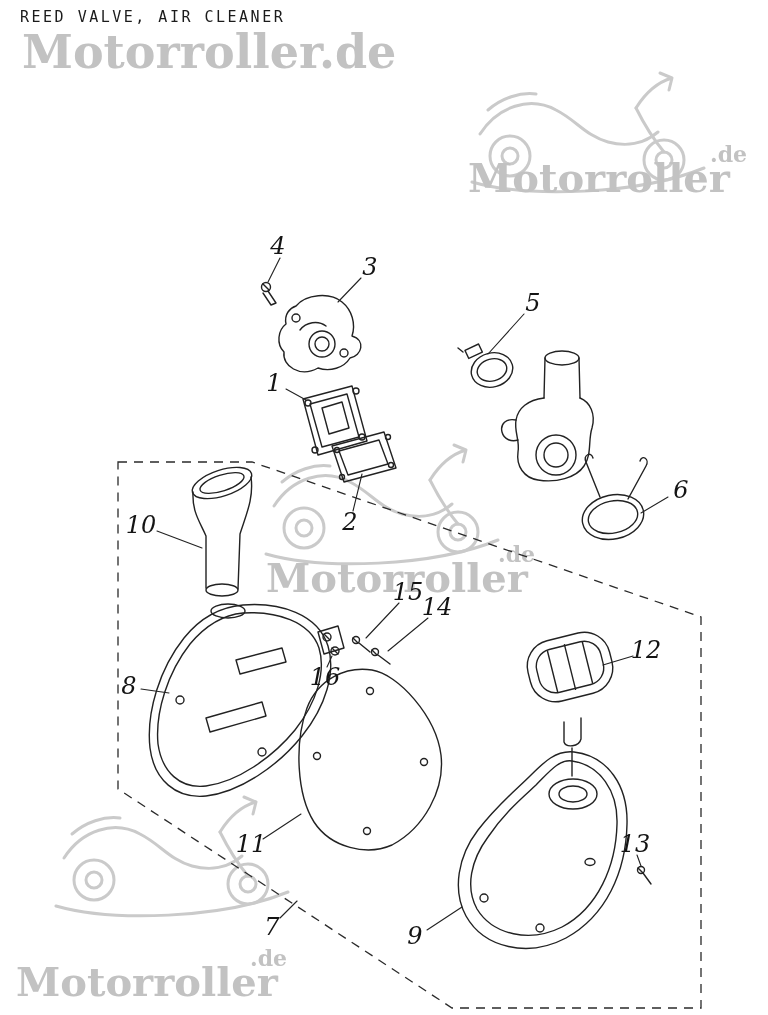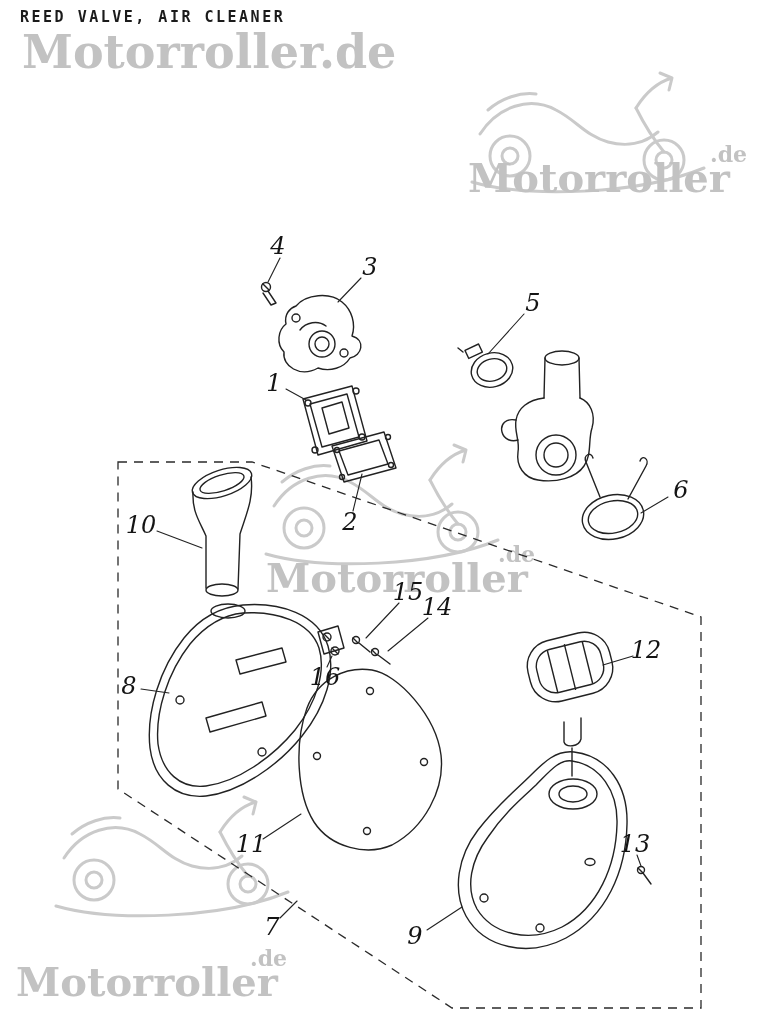--- a/index.html
+++ b/index.html
@@ -1,19 +1,19 @@
 <!DOCTYPE html>
 <html><head>
 <meta charset="utf-8">
 <style>
   html,body{margin:0;padding:0;background:#fff;}
   .page{position:relative;width:768px;height:1015px;background:#ffffff;overflow:hidden;
         font-family:"DejaVu Sans",sans-serif;}
   .page-title{position:absolute;left:20px;top:8px;font-family:"DejaVu Sans Mono",monospace;
-        font-weight:bold;font-size:15px;letter-spacing:2.5px;color:#1b1b1b;white-space:nowrap;text-align:center;}
+        font-weight:normal;font-size:15px;letter-spacing:2.5px;color:#1b1b1b;white-space:nowrap;text-align:center;}
   svg{position:absolute;left:0;top:0;}
   .ink{stroke:#222;fill:none;stroke-width:1.4;stroke-linejoin:round;stroke-linecap:round;}
   .ink-thin{stroke:#222;fill:none;stroke-width:1.1;stroke-linecap:round;}
   .dashed{stroke:#2a2a2a;fill:none;stroke-width:1.3;stroke-dasharray:9 7;}
   .wm{stroke:#cacaca;fill:none;stroke-width:3;stroke-linecap:round;stroke-linejoin:round;}
   .wm-text{fill:#c2c2c2;font-family:"DejaVu Serif",serif;font-weight:bold;}
   .wm-big{font-size:46px;}
   .wm-mid{font-size:40px;}
   .wm-tld{font-size:22px;}
   .callout-num{fill:#141414;font-family:"DejaVu Serif",serif;font-style:italic;

